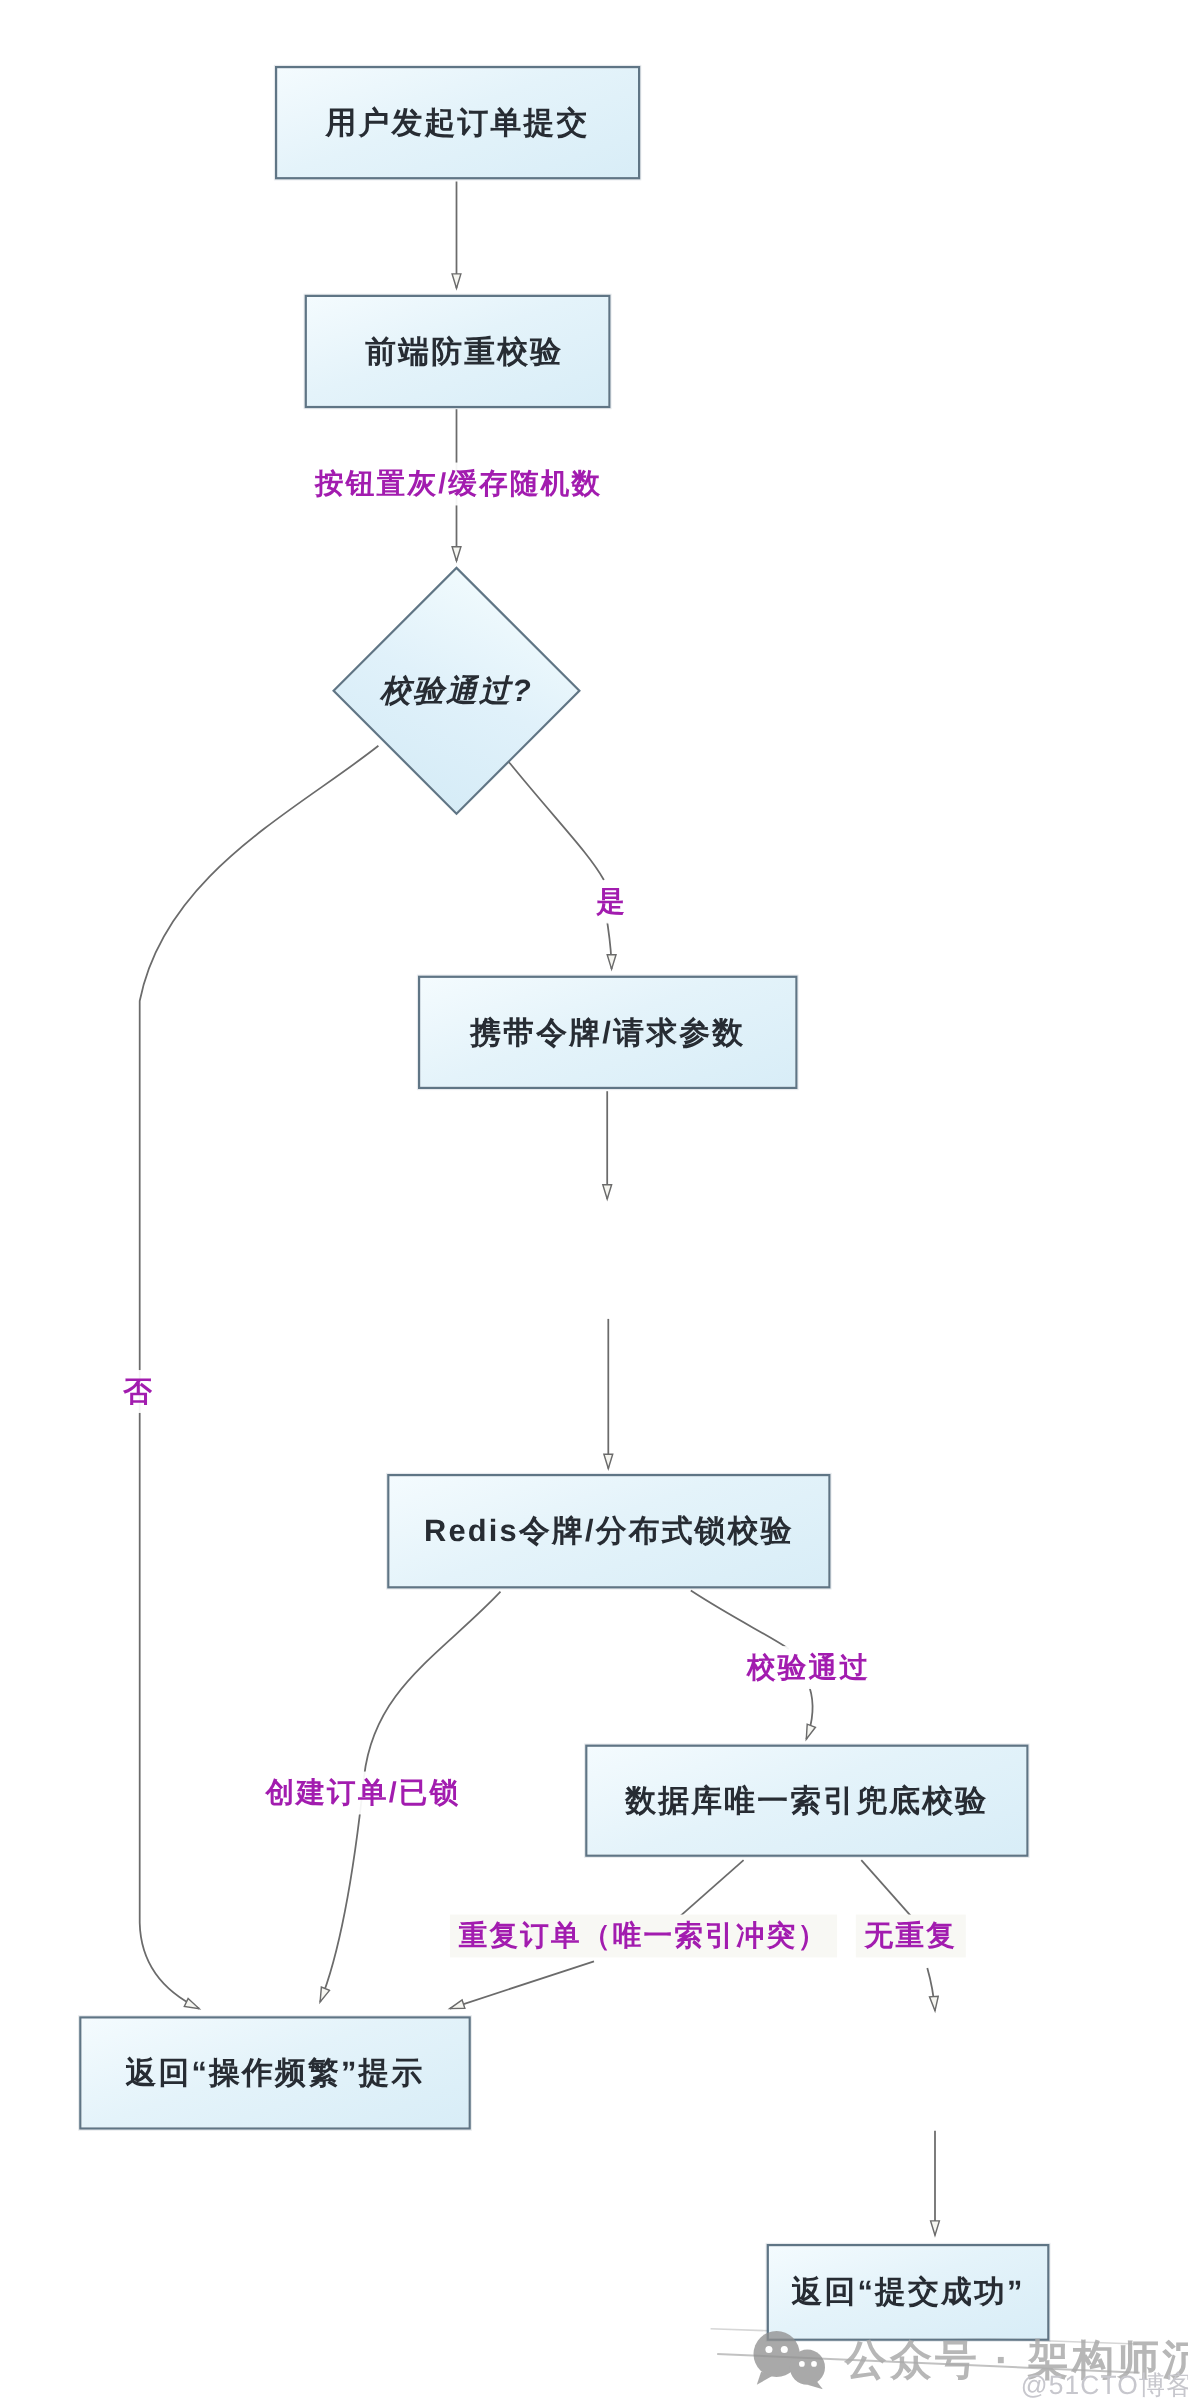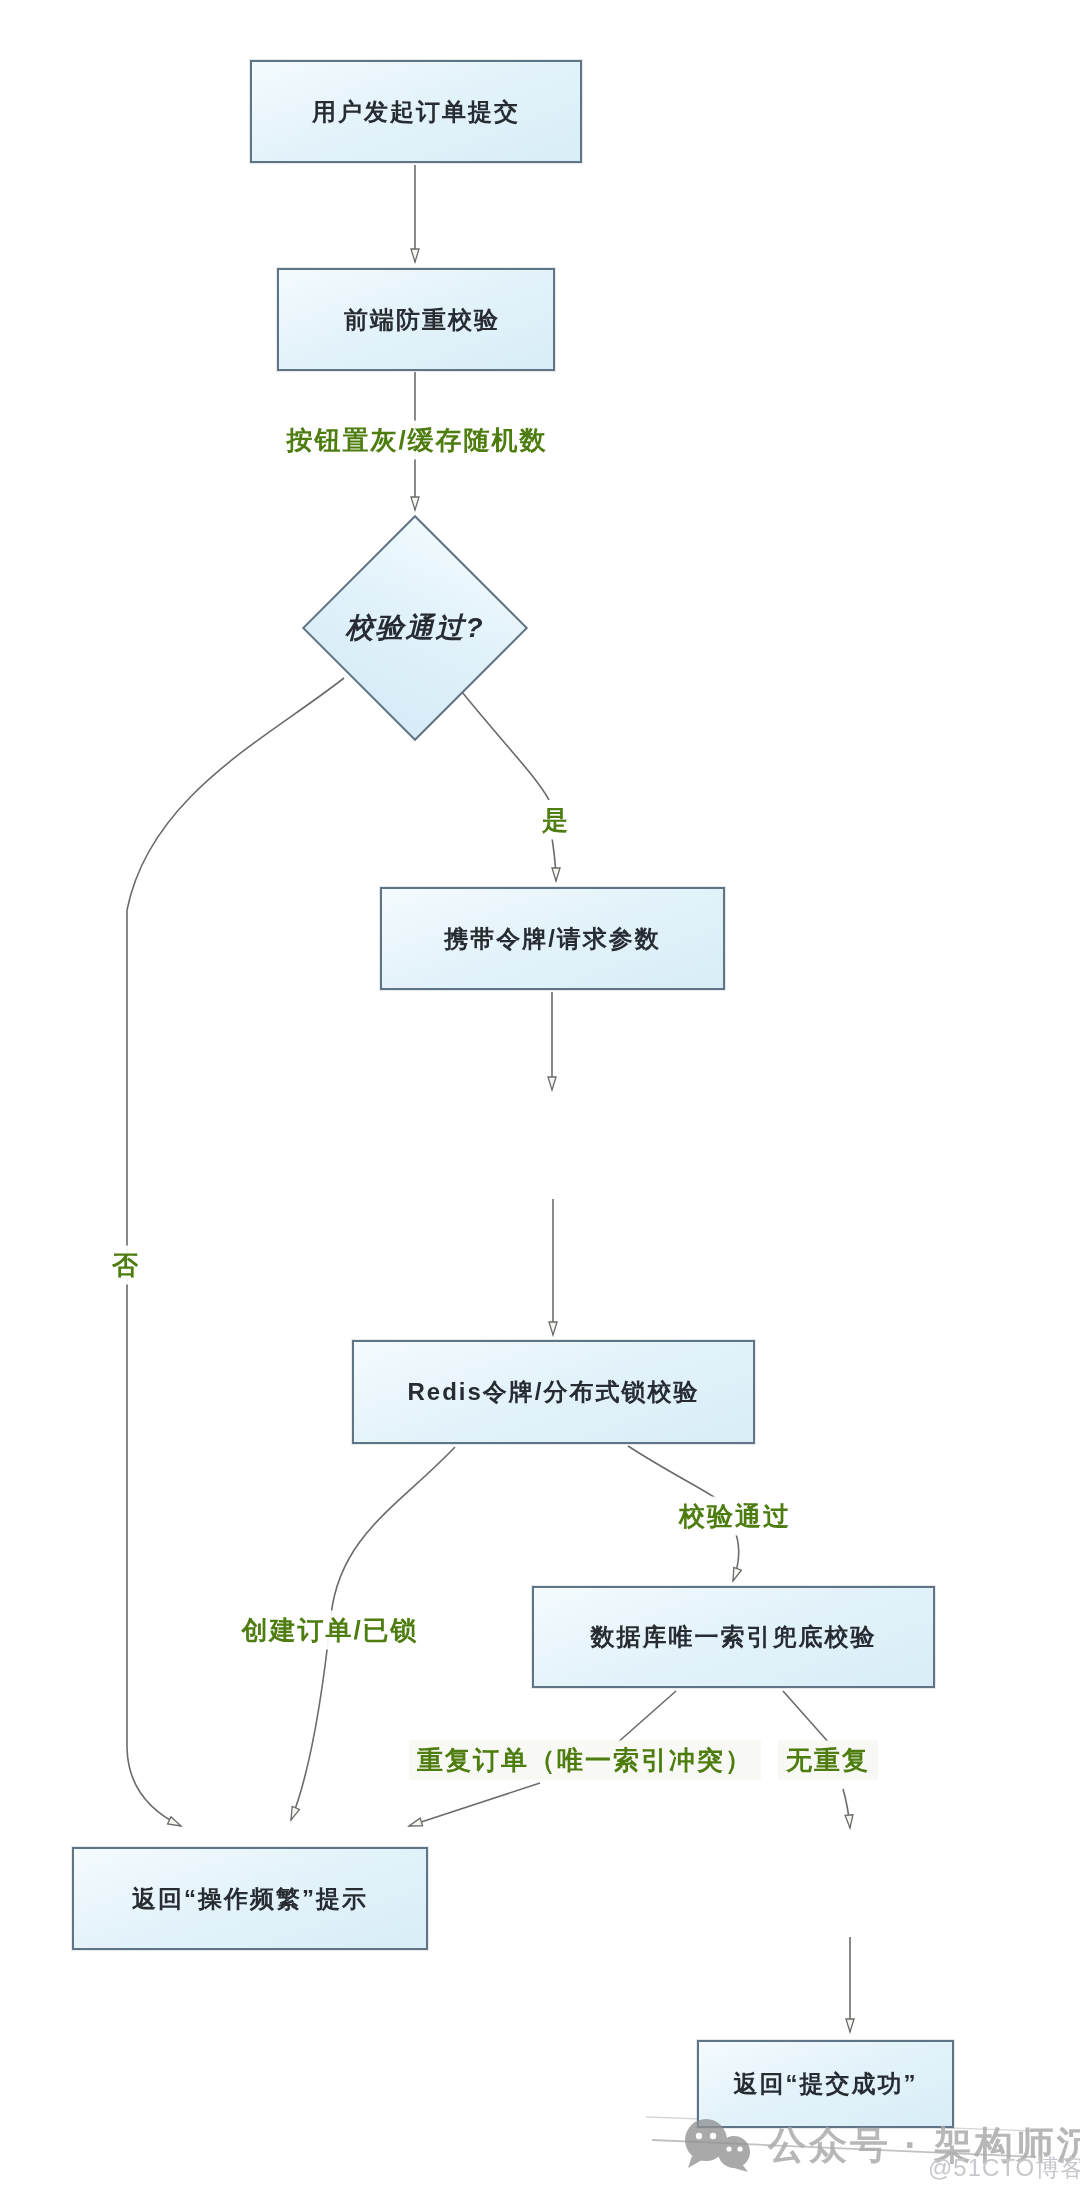--- a/index.html
+++ b/index.html
@@ -6,40 +6,40 @@
   .stage{
     position:relative;width:1080px;height:2188px;background:#ffffff;overflow:hidden;
     font-family:"Liberation Sans","DejaVu Sans",sans-serif;
   }
   .edges{position:absolute;left:0;top:0;width:1080px;height:2188px;}
   .node{
     position:absolute;box-sizing:border-box;
     border:2px solid #5f7585;
     background:linear-gradient(160deg,#f4fbfe 0%,#e4f3fa 45%,#d8edf7 100%);
     display:flex;align-items:center;justify-content:center;
-    font-size:24px;font-weight:700;color:#272c33;letter-spacing:2px;
+    font-size:28px;font-weight:700;color:#272c33;letter-spacing:2px;
     text-align:right;box-shadow:0 0 0 1px rgba(95,117,133,.15);
   }
   .diamond-wrap{position:absolute;left:335px;top:548px;width:160px;height:160px;}
   .diamond-shape{
     position:absolute;left:0;top:0;width:160px;height:160px;box-sizing:border-box;
     transform:rotate(45deg);
     border:2px solid #5f7585;
     background:linear-gradient(160deg,#f0fafd 0%,#e0f1fa 50%,#d6ecf7 100%);
   }
   .diamond-label{
     position:absolute;left:-60px;top:0;width:280px;height:160px;
     display:flex;align-items:center;justify-content:center;
     font-size:28px;font-weight:700;color:#272c33;letter-spacing:2px;font-style:italic;
   }
   .edge-label{
     position:absolute;transform:translate(-50%,-50%);
     background:rgba(255,255,255,.93);
     padding:2px 8px;white-space:nowrap;
-    font-size:26px;font-weight:700;color:#4d7c0f;letter-spacing:2px;
+    font-size:26px;font-weight:700;color:#a21caf;letter-spacing:2px;
   }
   .edge-label.soft{background:#f8f8f4;}
   .watermark{
     position:absolute;left:680px;top:2110px;width:390px;height:70px;
     display:flex;align-items:center;gap:14px;opacity:.85;
   }
   .wm-text{font-size:38px;font-weight:700;color:#ababab;letter-spacing:3px;white-space:nowrap;}
   .site-tag{
     position:absolute;left:928px;top:2152px;font-size:24px;color:#c7c7cd;
     letter-spacing:1px;white-space:nowrap;
@@ -104,21 +104,21 @@
     <div class="diamond-label">校验通过?</div>
   </div>
 
   <div class="node" style="left:380px;top:887px;width:345px;height:103px;">携带令牌/请求参数</div>
 
 
   <div class="node" style="left:352px;top:1340px;width:403px;height:104px;">Redis令牌/分布式锁校验</div>
 
   <div class="node" style="left:532px;top:1586px;width:403px;height:102px;">数据库唯一索引兜底校验</div>
 
-  <div class="node" style="left:72px;top:1833px;width:356px;height:103px;margin-top:14px;">返回“操作频繁”提示</div>
+  <div class="node" style="left:72px;top:1833px;width:356px;height:103px;">返回“操作频繁”提示</div>
 
 
   <div class="node" style="left:697px;top:2040px;width:257px;height:88px;">返回“提交成功”</div>
 
   <div class="edge-label" style="left:417px;top:440px;">按钮置灰/缓存随机数</div>
 
   <div class="edge-label" style="left:556px;top:820px;">是</div>
 
   <div class="edge-label" style="left:126px;top:1265px;">否</div>
 

